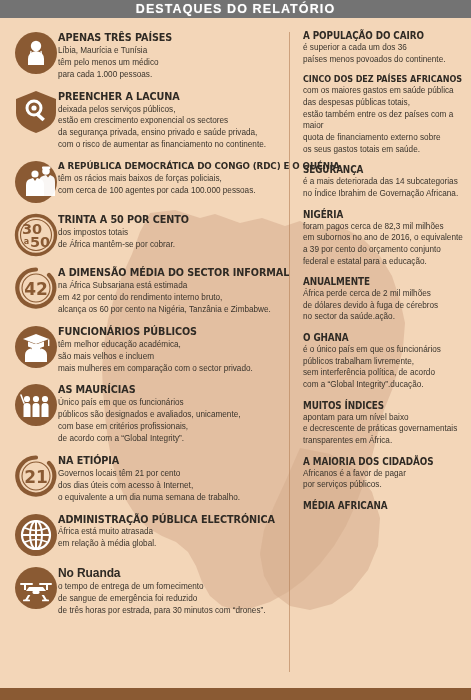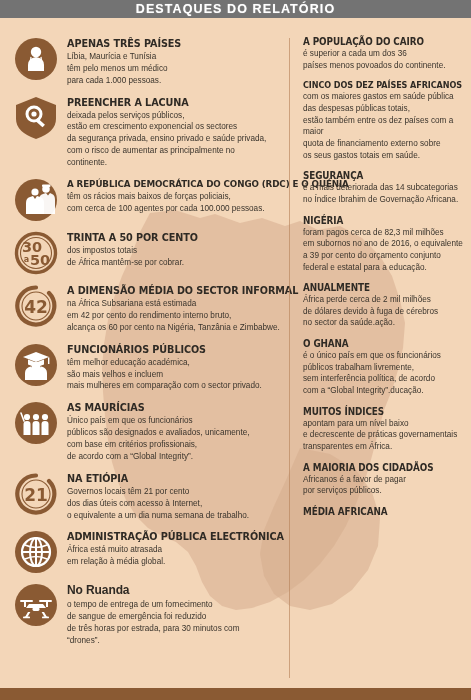--- a/index.html
+++ b/index.html
@@ -53,21 +53,21 @@
     z-index: 5;
   }
 
   
   #columns {
     position: relative;
     z-index: 3;
     display: flex;
     width: 471px;
     height: 670px;
-    padding-top: 10px;
+    padding-top: 4px;
   }
 
   #col-left {
     width: 276px;
     padding: 8px 6px 0 14px;
   }
   #col-right {
     width: 195px;
     padding: 8px 6px 0 8px;
     margin-left: 13px;
@@ -75,21 +75,20 @@
 
   
   .entry {
     display: flex;
     align-items: flex-start;
     margin-bottom: 8px;
   }
   .entry-icon {
     width: 44px; height: 44px;
     flex: 0 0 44px;
-    margin-right: 9px;
     margin-top: 1px;
   }
   .entry-icon svg { width: 44px; height: 44px; display: block; }
   .entry-body { flex: 1 1 auto; padding-top: 2px; }
 
   .entry-title {
     font-family: "DejaVu Sans", sans-serif;
     font-size: 10.4px;
     font-weight: bold;
     color: #2f2a24;
@@ -198,21 +197,21 @@
           <circle cx="20" cy="18" r="7" fill="none" stroke="#fff" stroke-width="3"></circle>
           <circle cx="20" cy="18" r="2.6" fill="#fff"></circle>
           <rect x="23.5" y="22" width="10" height="3.6" fill="#fff" transform="rotate(42 23.5 22)"></rect>
         </svg>
       </div>
       <div class="entry-body">
         <div class="entry-title">PREENCHER A LACUNA</div>
         <div class="entry-text">deixada pelos serviços públicos,
 estão em crescimento exponencial os sectores
 da segurança privada, ensino privado e saúde privada,
-com o risco de aumentar as principalmente no continente.</div>
+com o risco de aumentar as financiamento no continente.</div>
       </div>
     </div>
 
     <div class="entry">
       <div class="entry-icon">
         <svg viewBox="0 0 44 44">
           <circle class="ic-circle" cx="22" cy="22" r="21"></circle>
           <path class="ic-fg" d="M12 36 v-11 q0-5 4-6 l3-1 l2 3 l2-3 l3 1 q4 1 4 6 v11 z"></path>
           <circle class="ic-fg" cx="21" cy="14" r="3.6"></circle>
           <path class="ic-fg" d="M25 36 v-14 q0-5 4-6 l3-1 l2 2.5 l2-2.5 l2 1 q3 1 3 6 v14 z" opacity=".95"></path>

